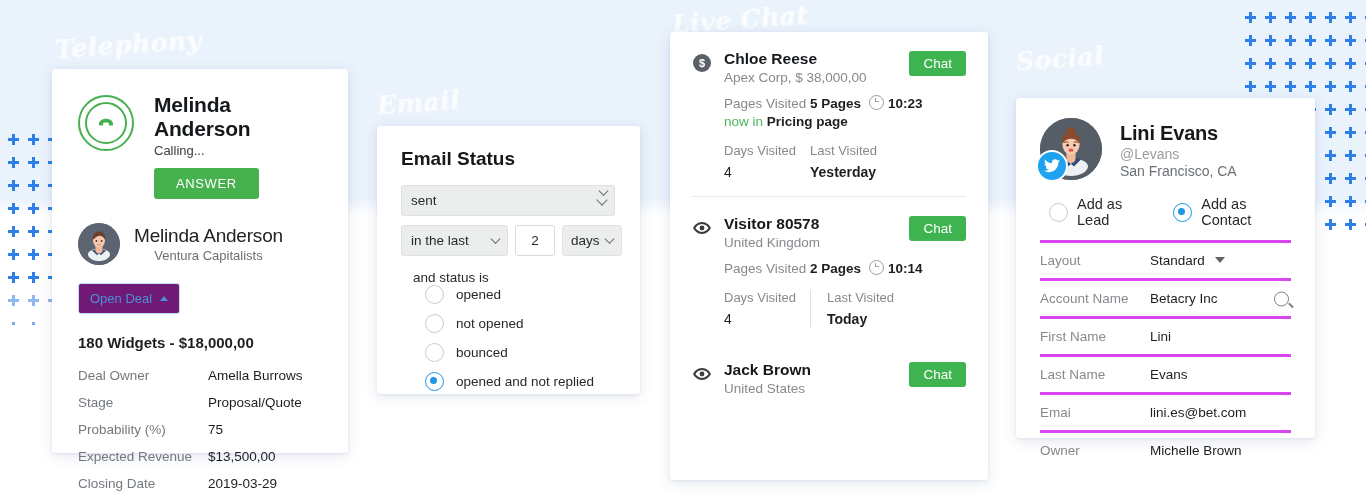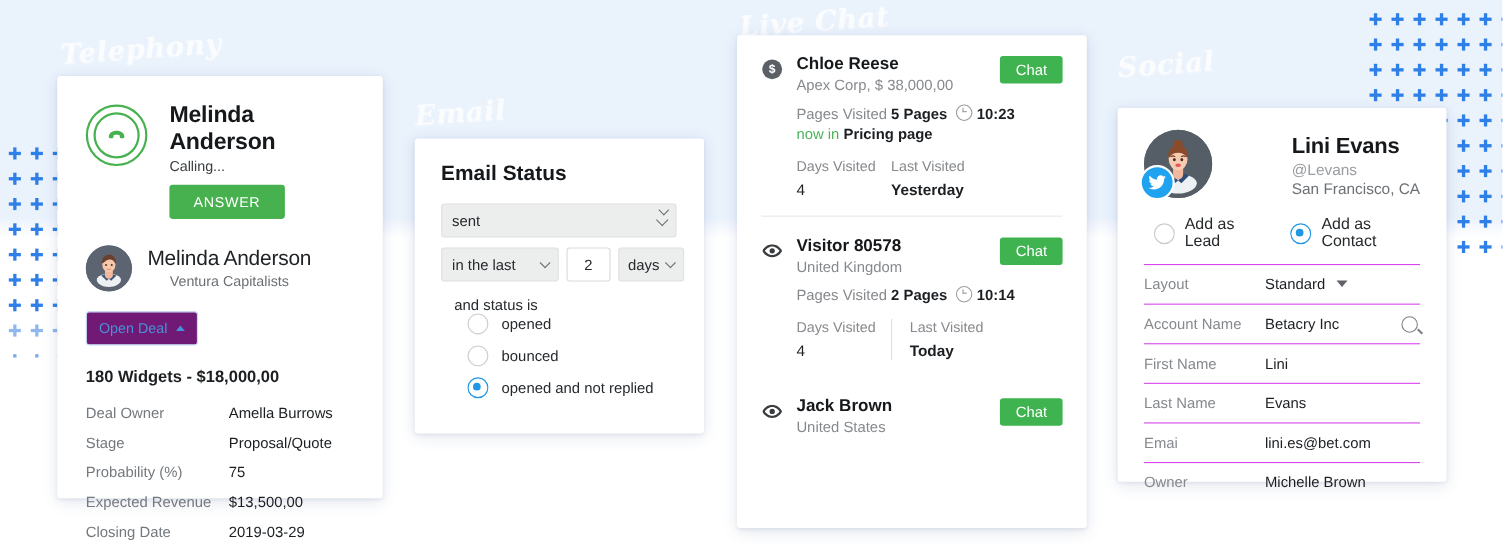--- a/index.html
+++ b/index.html
@@ -236,40 +236,40 @@
   .chat-stats { margin-left: 32px; margin-top: 14px; display: flex; }
   .stat { width: 86px; }
   .stat.bordered { border-left: 1px solid #dedfe0; padding-left: 16px; width: auto; }
   .stat .lbl { font-size: 13px; color: #86898d; }
   .stat .val { font-size: 14px; color: #1c1f22; margin-top: 6px; }
   .stat .val.b { font-weight: 700; }
 
   
   #card-social { left: 1016px; top: 98px; width: 299px; height: 340px; }
   .soc-inner { padding: 20px 24px 0 24px; }
-  .soc-head { display: flex; align-items: flex-start; justify-content: space-between; }
+  .soc-head { display: flex; align-items: flex-start; }
   .soc-ava {
     width: 62px; height: 62px; border-radius: 50%;
     background: #5b6470; flex: none; position: relative;
   }
   .tw-badge {
     position: absolute; left: -4px; bottom: -2px;
     width: 28px; height: 28px; border-radius: 50%;
     background: #1fa3f1; border: 2px solid #fff;
     display: flex; align-items: center; justify-content: center;
   }
   .soc-txt { margin-left: 18px; padding-top: 4px; }
   .soc-name { font-size: 20px; font-weight: 700; color: #16191c; letter-spacing: -.2px; }
   .soc-handle { font-size: 14px; color: #9a9da1; margin-top: 1px; }
   .soc-loc { font-size: 14px; color: #6b7075; margin-top: 1px; }
   .soc-radios { display: flex; align-items: center; gap: 14px; margin-top: 16px; }
   .soc-radios .radio-row { margin-bottom: 0; }
   .soc-radios .radio-row span { font-size: 14.5px; color: #26292c; margin-left: 9px; }
   .soc-tbl { width: 100%; border-collapse: collapse; margin-top: 12px; }
-  .soc-tbl tr { border-top: 1px solid #d946ef; }
+  .soc-tbl tr { border-top: 3px solid #d946ef; }
   .soc-tbl td { padding: 10px 0; font-size: 13.5px; vertical-align: middle; }
   .soc-tbl td.k { color: #86898d; width: 110px; }
   .soc-tbl td.v { color: #1c1f22; position: relative; }
   .caret-dn {
     display: inline-block; margin-left: 10px;
     width: 0; height: 0;
     border-left: 5px solid transparent;
     border-right: 5px solid transparent;
     border-top: 6px solid #5f6368;
     vertical-align: 2px;
@@ -508,20 +508,24 @@
           <select class="sel" id="sel-unit"><option>days</option></select>
         </div>
       </div>
 
       <div class="em-and">and status is</div>
 
       <div class="radios" id="email-radios">
           <div class="radio-row">
             <span class="rdo"></span>
             <span>opened</span>
+          </div>
+          <div class="radio-row">
+            <span class="rdo"></span>
+            <span>not opened</span>
           </div>
           <div class="radio-row">
             <span class="rdo"></span>
             <span>bounced</span>
           </div>
           <div class="radio-row">
             <span class="rdo on"></span>
             <span>opened and not replied</span>
           </div>
         </div>

